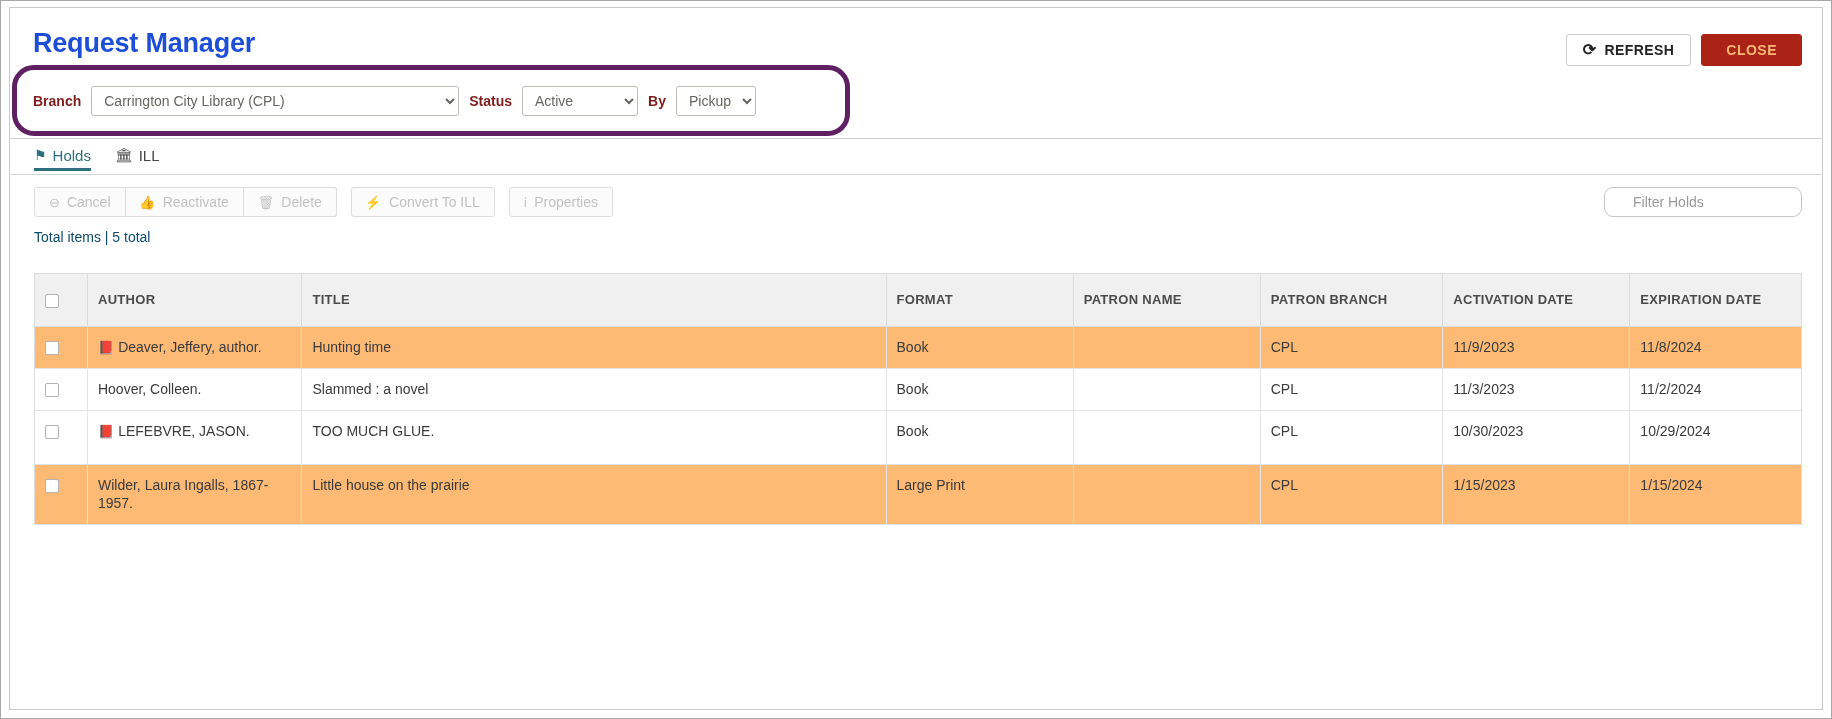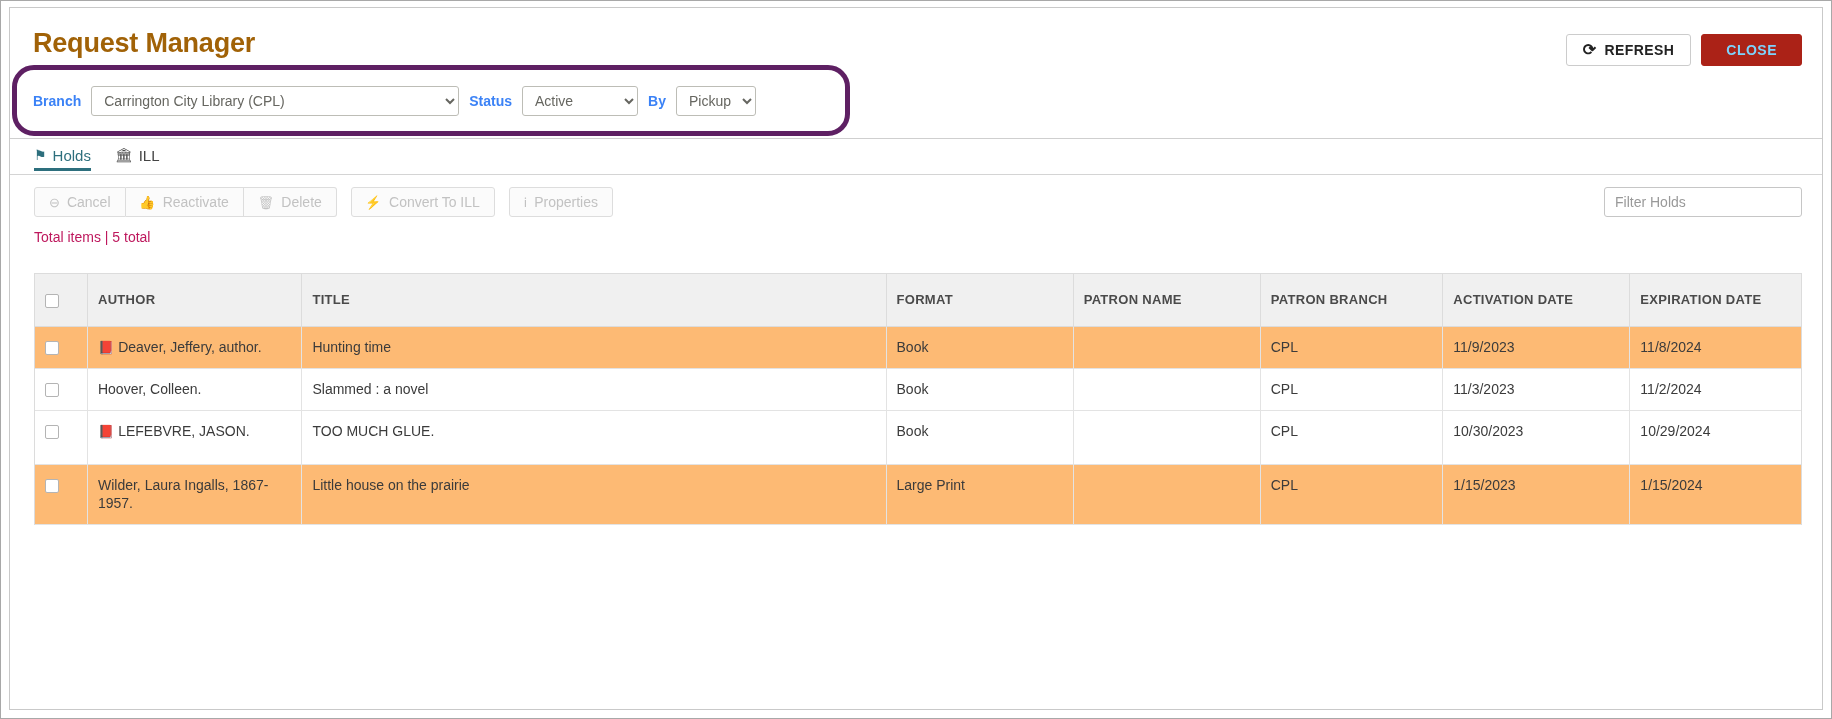--- a/index.html
+++ b/index.html
@@ -28,21 +28,21 @@
   
   .header-row {
     position: relative;
     height: 62px;
   }
   .page-title {
     position: absolute;
     left: 23px; top: 20px;
     font-size: 27px;
     font-weight: bold;
-    color: #a16207;
+    color: #1d4ed8;
     letter-spacing: -0.2px;
   }
   .header-actions {
     position: absolute;
     right: 20px; top: 26px;
     display: flex;
     gap: 10px;
     align-items: center;
   }
   .btn-refresh {
@@ -61,21 +61,21 @@
   .btn-close {
     display: flex; align-items: center; justify-content: center;
     height: 32px;
     padding: 0 24px;
     background: #ab2217;
     border: 1px solid #ab2217;
     border-radius: 3px;
     font-size: 14px;
     font-weight: bold;
     letter-spacing: 0.5px;
-    color: #7dd3fc;
+    color: #fdba74;
     cursor: pointer;
   }
   .refresh-glyph { font-size: 16px; line-height: 1; display: inline-block; }
 
   
   .filter-zone {
     position: relative;
     height: 69px;
     border-bottom: 1px solid #cfcfcf;
   }
@@ -90,21 +90,21 @@
   .filter-bar {
     position: absolute;
     left: 23px; top: 16px;
     display: flex;
     align-items: center;
     gap: 10px;
   }
   .flabel {
     font-size: 14px;
     font-weight: bold;
-    color: #3b82f6;
+    color: #7f1d1d;
   }
   select.sel {
     height: 30px;
     border: 1px solid #bdbdb6;
     border-radius: 3px;
     background: #ffffff;
     font-family: "Liberation Sans", sans-serif;
     font-size: 14px;
     color: #666660;
     padding: 0 8px;
@@ -166,34 +166,34 @@
   .toolbar-left {
     position: absolute;
     left: 24px; top: 12px;
     display: flex; align-items: center;
   }
   .filter-input {
     position: absolute;
     right: 20px; top: 12px;
     width: 198px; height: 30px;
     border: 1px solid #c6c6c6;
-    border-radius: 3px;
-    background: #ffffff;
-    padding: 0 10px;
+    border-radius: 9px;
+    background: #ffffff;
+    padding: 0 28px;
     font-family: "Liberation Sans", sans-serif;
     font-size: 14px;
     color: #333333;
   }
   .filter-input::placeholder { color: #999999; }
 
   
   .total-line {
     padding: 2px 0 12px 24px;
     font-size: 14px;
-    color: #be185d;
+    color: #0c4a6e;
   }
 
   
   .table-wrap {
     margin: 16px 20px 0 24px;
     border: 1px solid #dcdcdc;
     border-bottom: none;
   }
   table.grid {
     width: 100%;

